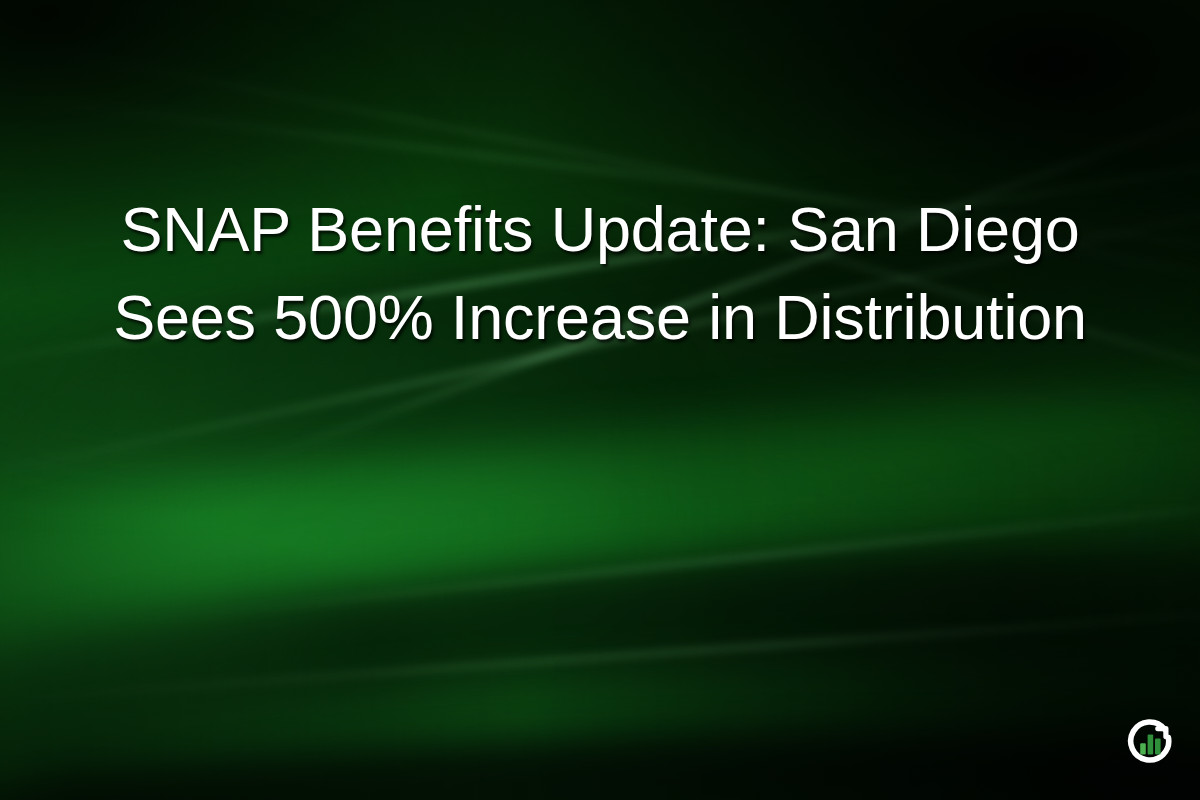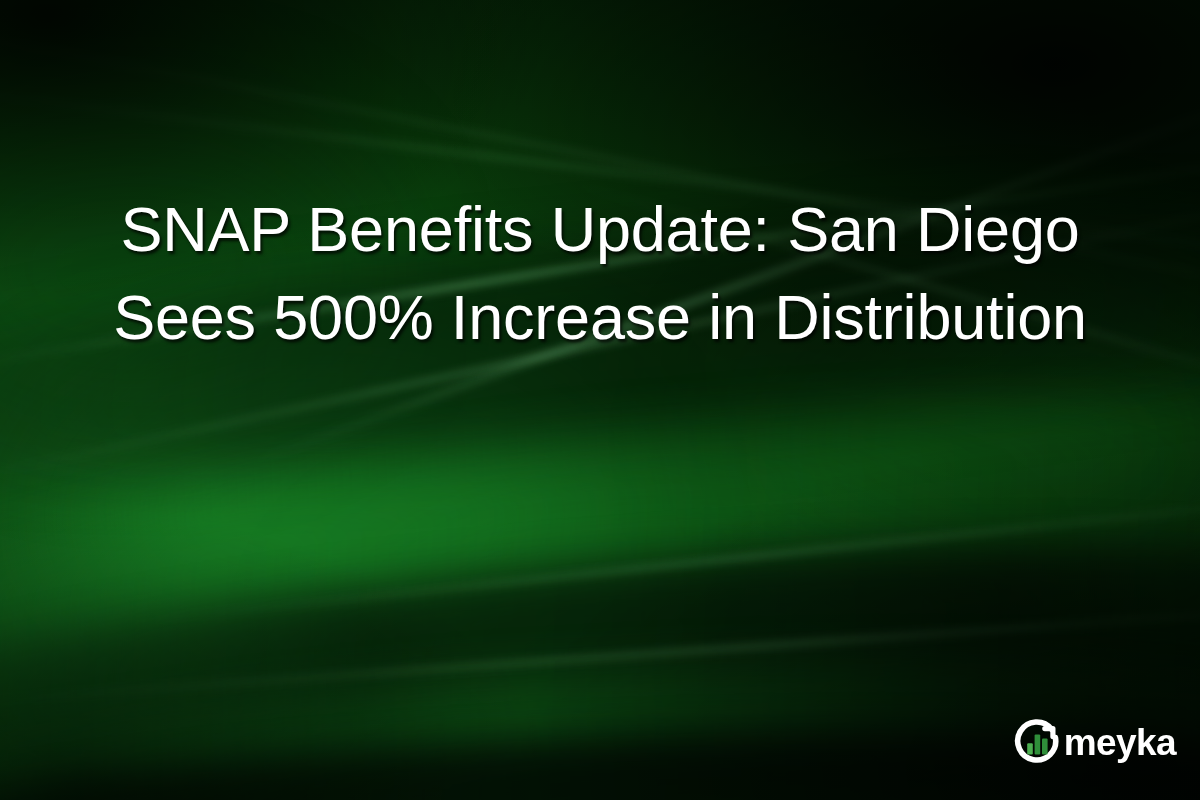--- a/index.html
+++ b/index.html
@@ -152,16 +152,15 @@
     <svg class="brand-mark" viewBox="0 0 52 52">
 
       <path d="M40.6 13.2 A19 19 0 1 0 44.4 21.6" fill="none" stroke="#ffffff" stroke-width="5.6" stroke-linecap="round"></path>
 
       <path d="M33.8 12.6 L41.9 12.6 L41.9 20.6" fill="none" stroke="#ffffff" stroke-width="5.2" stroke-linecap="round" stroke-linejoin="round"></path>
 
       <rect x="16.2" y="27.2" width="5.6" height="11.4" rx="1" fill="#4caf50"></rect>
       <rect x="23.6" y="18.6" width="5.6" height="20.0" rx="1" fill="#2f8f3a"></rect>
       <rect x="31.0" y="22.4" width="5.6" height="16.2" rx="1" fill="#2f8f3a"></rect>
     </svg>
-    <span class="brand-word">meyka</span>
   </div>
 
 </div>
 
 </body></html>

